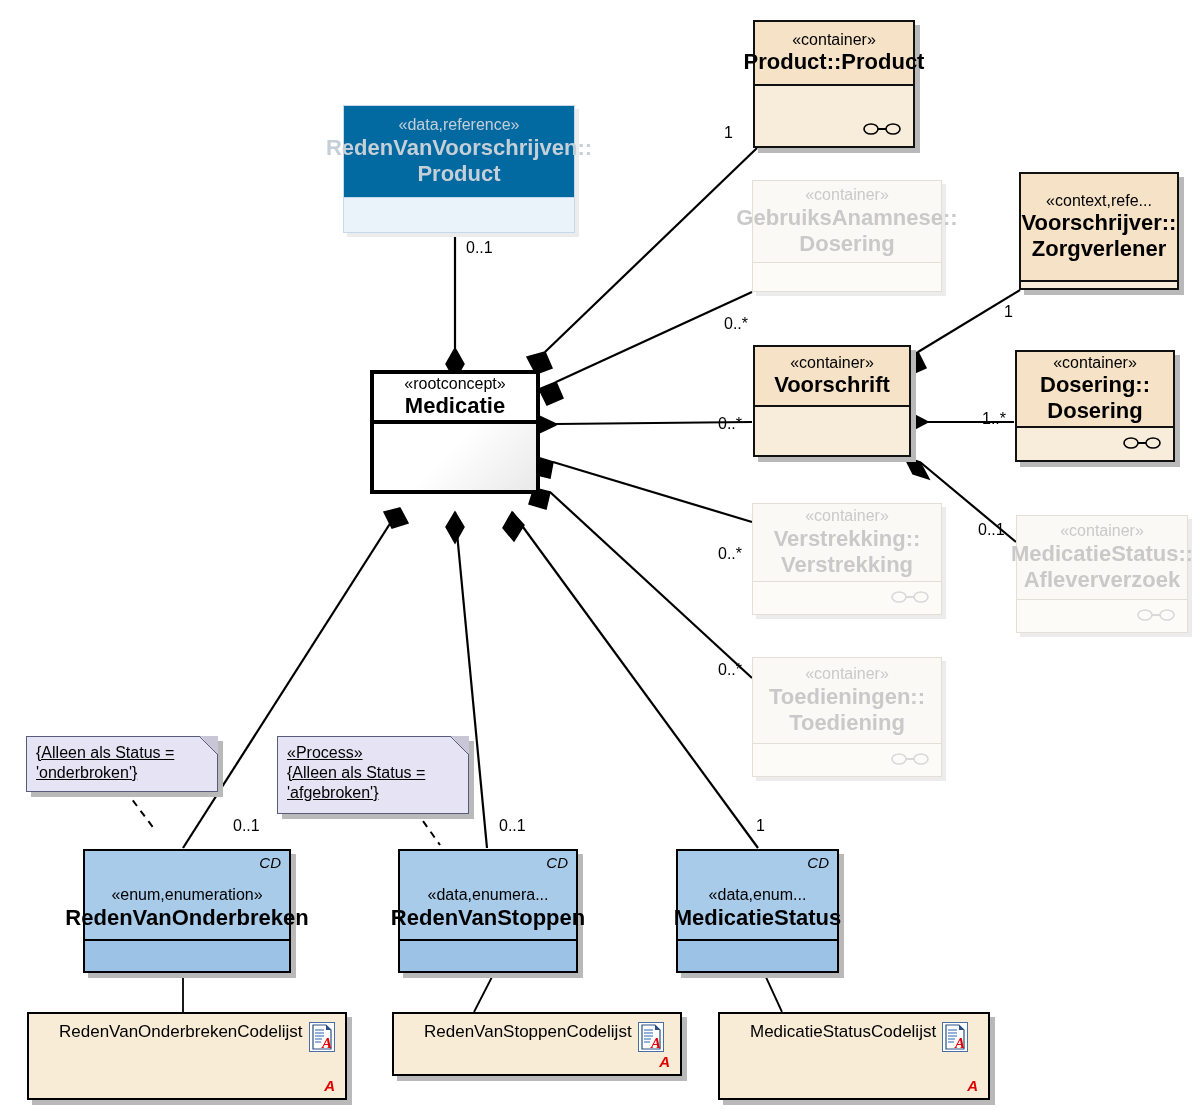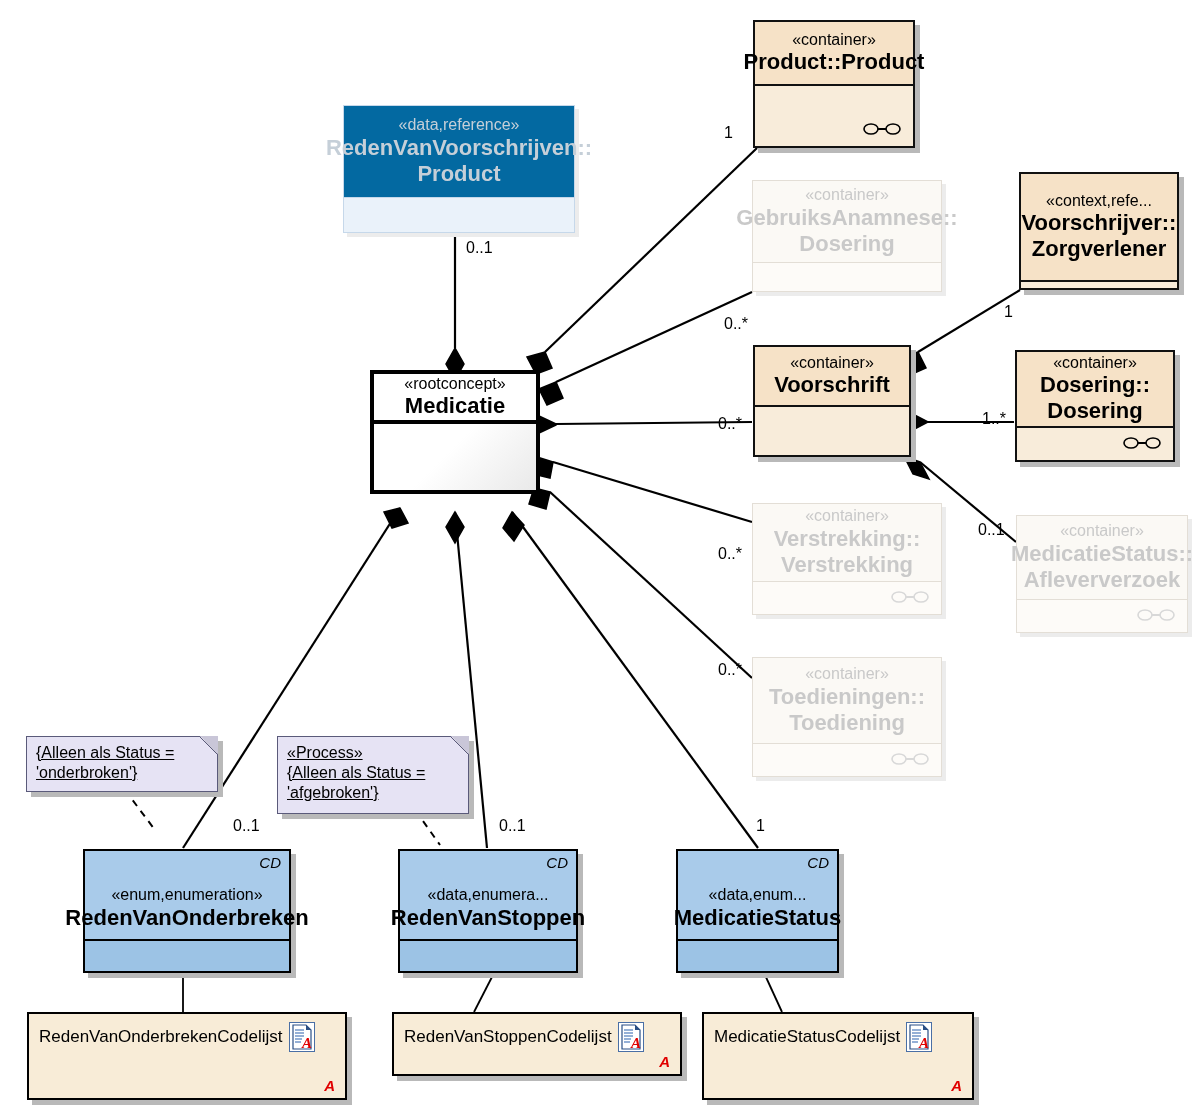--- a/index.html
+++ b/index.html
@@ -107,23 +107,23 @@
     top: 3px; right: 8px;
     font-size: 15px;
     font-style: italic;
     color: #000;
   }
 
   
   .codelist .body { background: #f8ecd7; border: 2px solid #000000; }
   .codelist .cl-row {
     display: flex;
-    align-items: center;
     padding: 8px 8px 0 10px;
     gap: 6px;
+    margin-left: 20px;
   }
   .codelist .cl-name { font-size: 17px; color: #000; white-space: nowrap; }
   .codelist .a-tag {
     position: absolute;
     bottom: 4px; right: 10px;
     font-size: 15px;
     font-style: italic;
     font-weight: bold;
     color: #e00000;
   }
@@ -476,21 +476,21 @@
             <line x1="6" y1="17" x2="13" y2="17"></line>
             <line x1="6" y1="20" x2="12" y2="20"></line>
           </g>
           <text x="13" y="26" font-family="Liberation Serif, serif" font-size="15" font-weight="bold" font-style="italic" fill="#e00000">A</text>
         </svg>
       </div>
       <div class="a-tag">A</div>
     </div>
   </div>
 
-  <div class="uml-box codelist" style="left:702px; top:1012px; width:272px; height:88px;">
+  <div class="uml-box codelist" style="left:718px; top:1012px; width:272px; height:88px;">
     <div class="shadow"></div>
     <div class="body">
       <div class="cl-row">
         <div class="cl-name">MedicatieStatusCodelijst</div>
         <svg width="26" height="30" viewBox="0 0 26 30">
           <rect x="0.5" y="0.5" width="25" height="29" fill="#ffffff" stroke="#4a6fa5" stroke-width="1"></rect>
           <path d="M4 3 h13 l5 5 v19 h-18 z" fill="#ffffff" stroke="#2a4f85" stroke-width="1.2"></path>
           <path d="M17 3 v5 h5 z" fill="#2a4f85"></path>
           <g stroke="#3f6fb5" stroke-width="1.1">
             <line x1="6" y1="8" x2="15" y2="8"></line>

